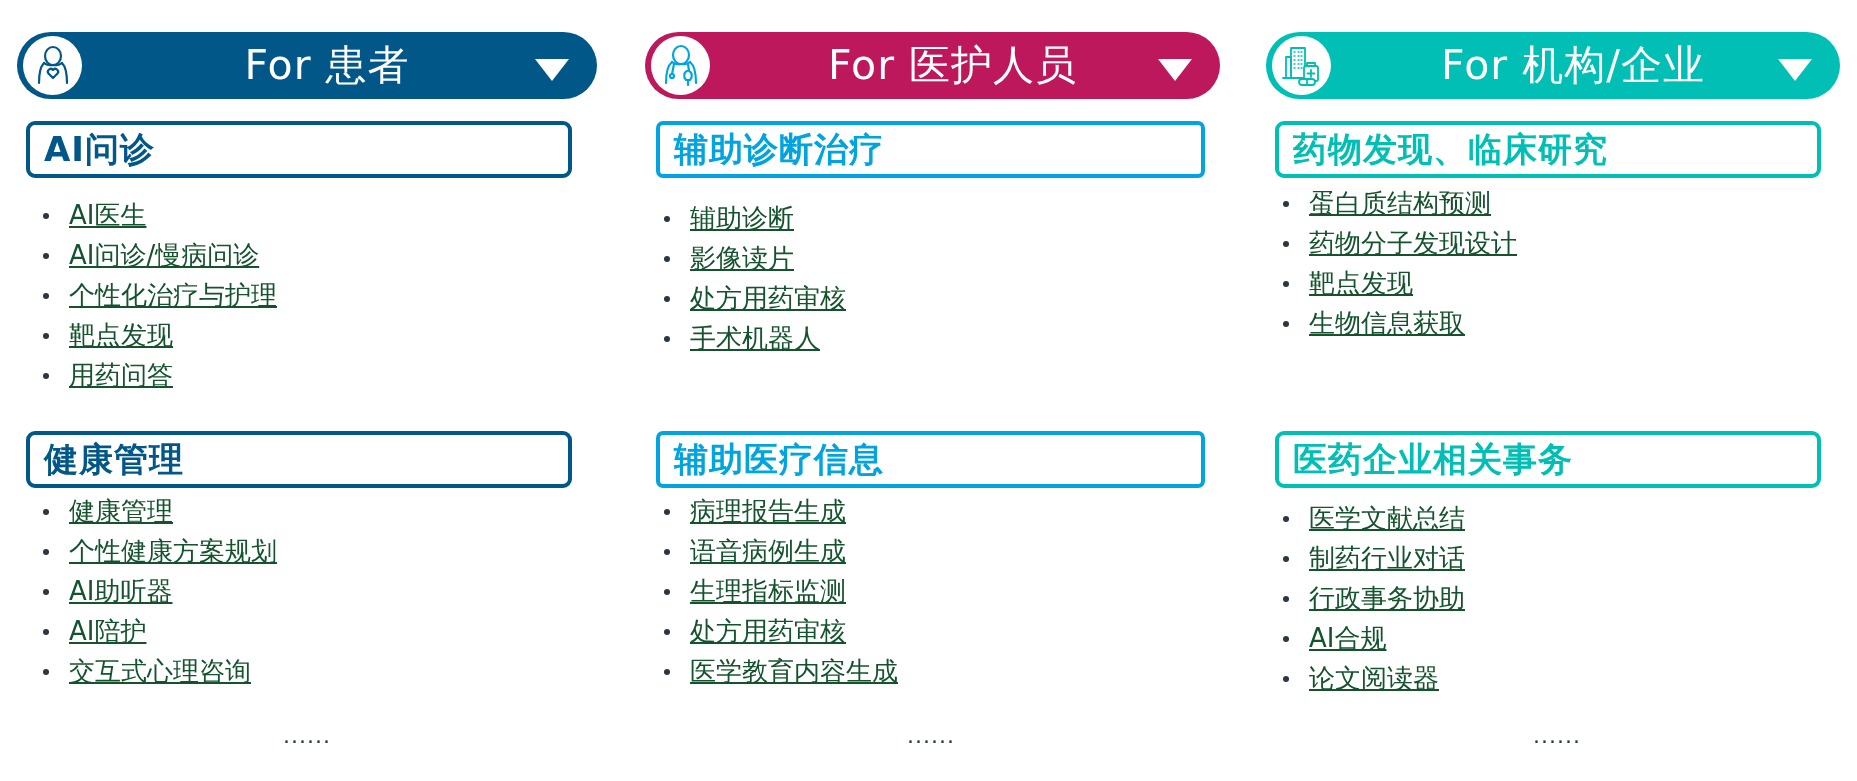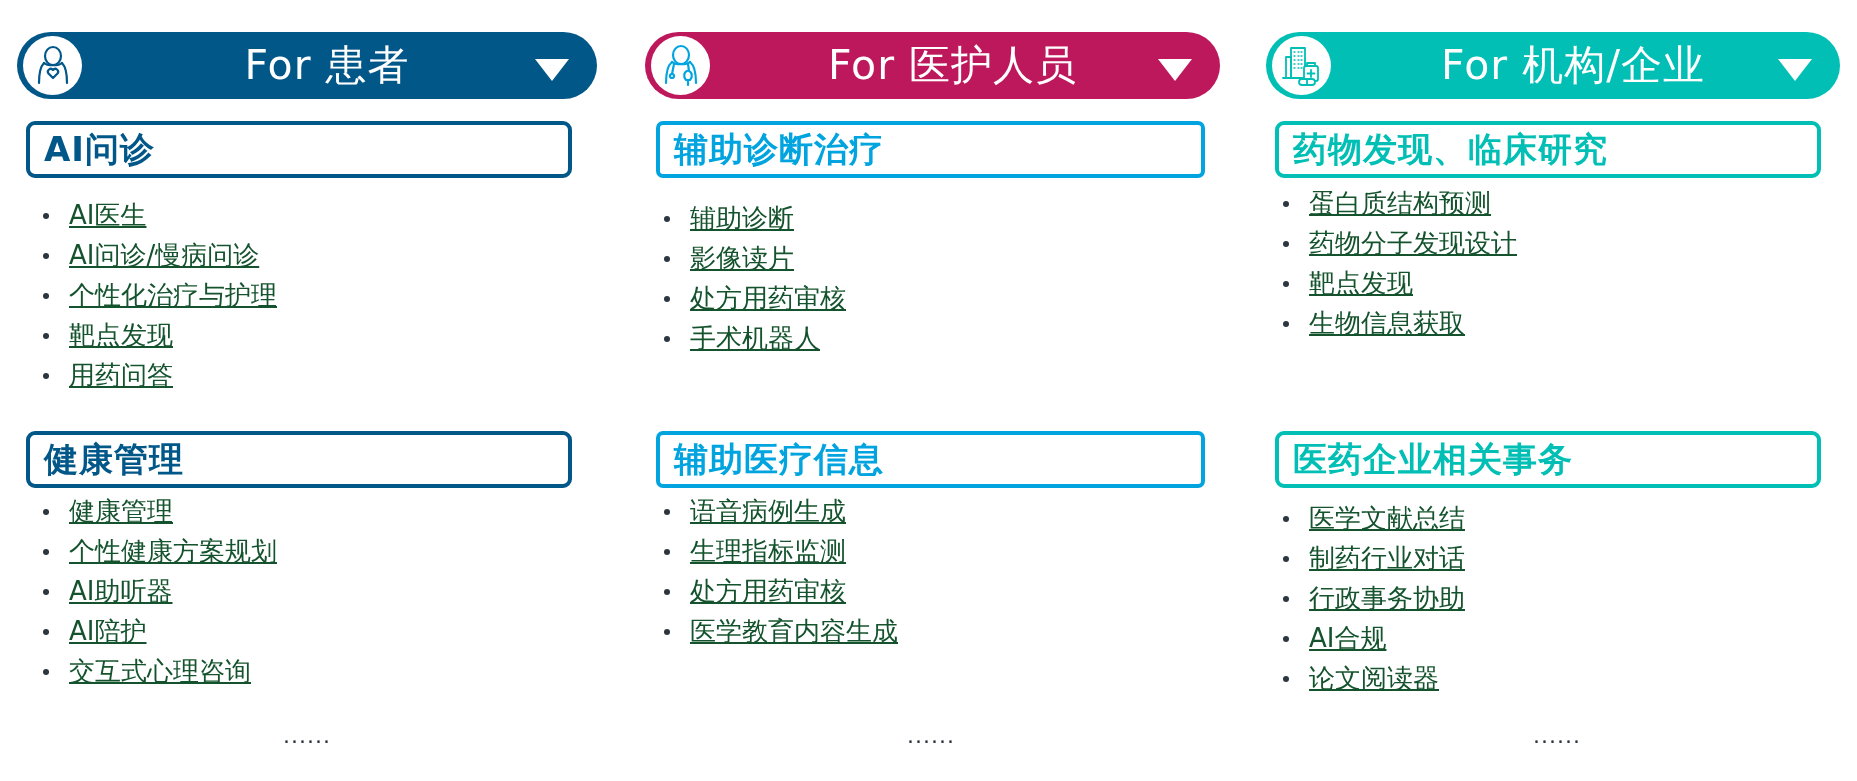--- a/index.html
+++ b/index.html
@@ -142,20 +142,21 @@
     <li>辅助诊断</li>
     <li>影像读片</li>
     <li>处方用药审核</li>
     <li>手术机器人</li>
   </ul>
 
   <div class="section-box" style="top:431px;">
     <span class="label">辅助医疗信息</span>
   </div>
   <ul class="items" style="left:19px; top:491px;">
+    <li>病理报告生成</li>
     <li>语音病例生成</li>
     <li>生理指标监测</li>
     <li>处方用药审核</li>
     <li>医学教育内容生成</li>
   </ul>
   <div class="ellipsis" style="left:279px;">......</div>
 </div>
 
 <div class="col" id="col3">
   <div class="header">

